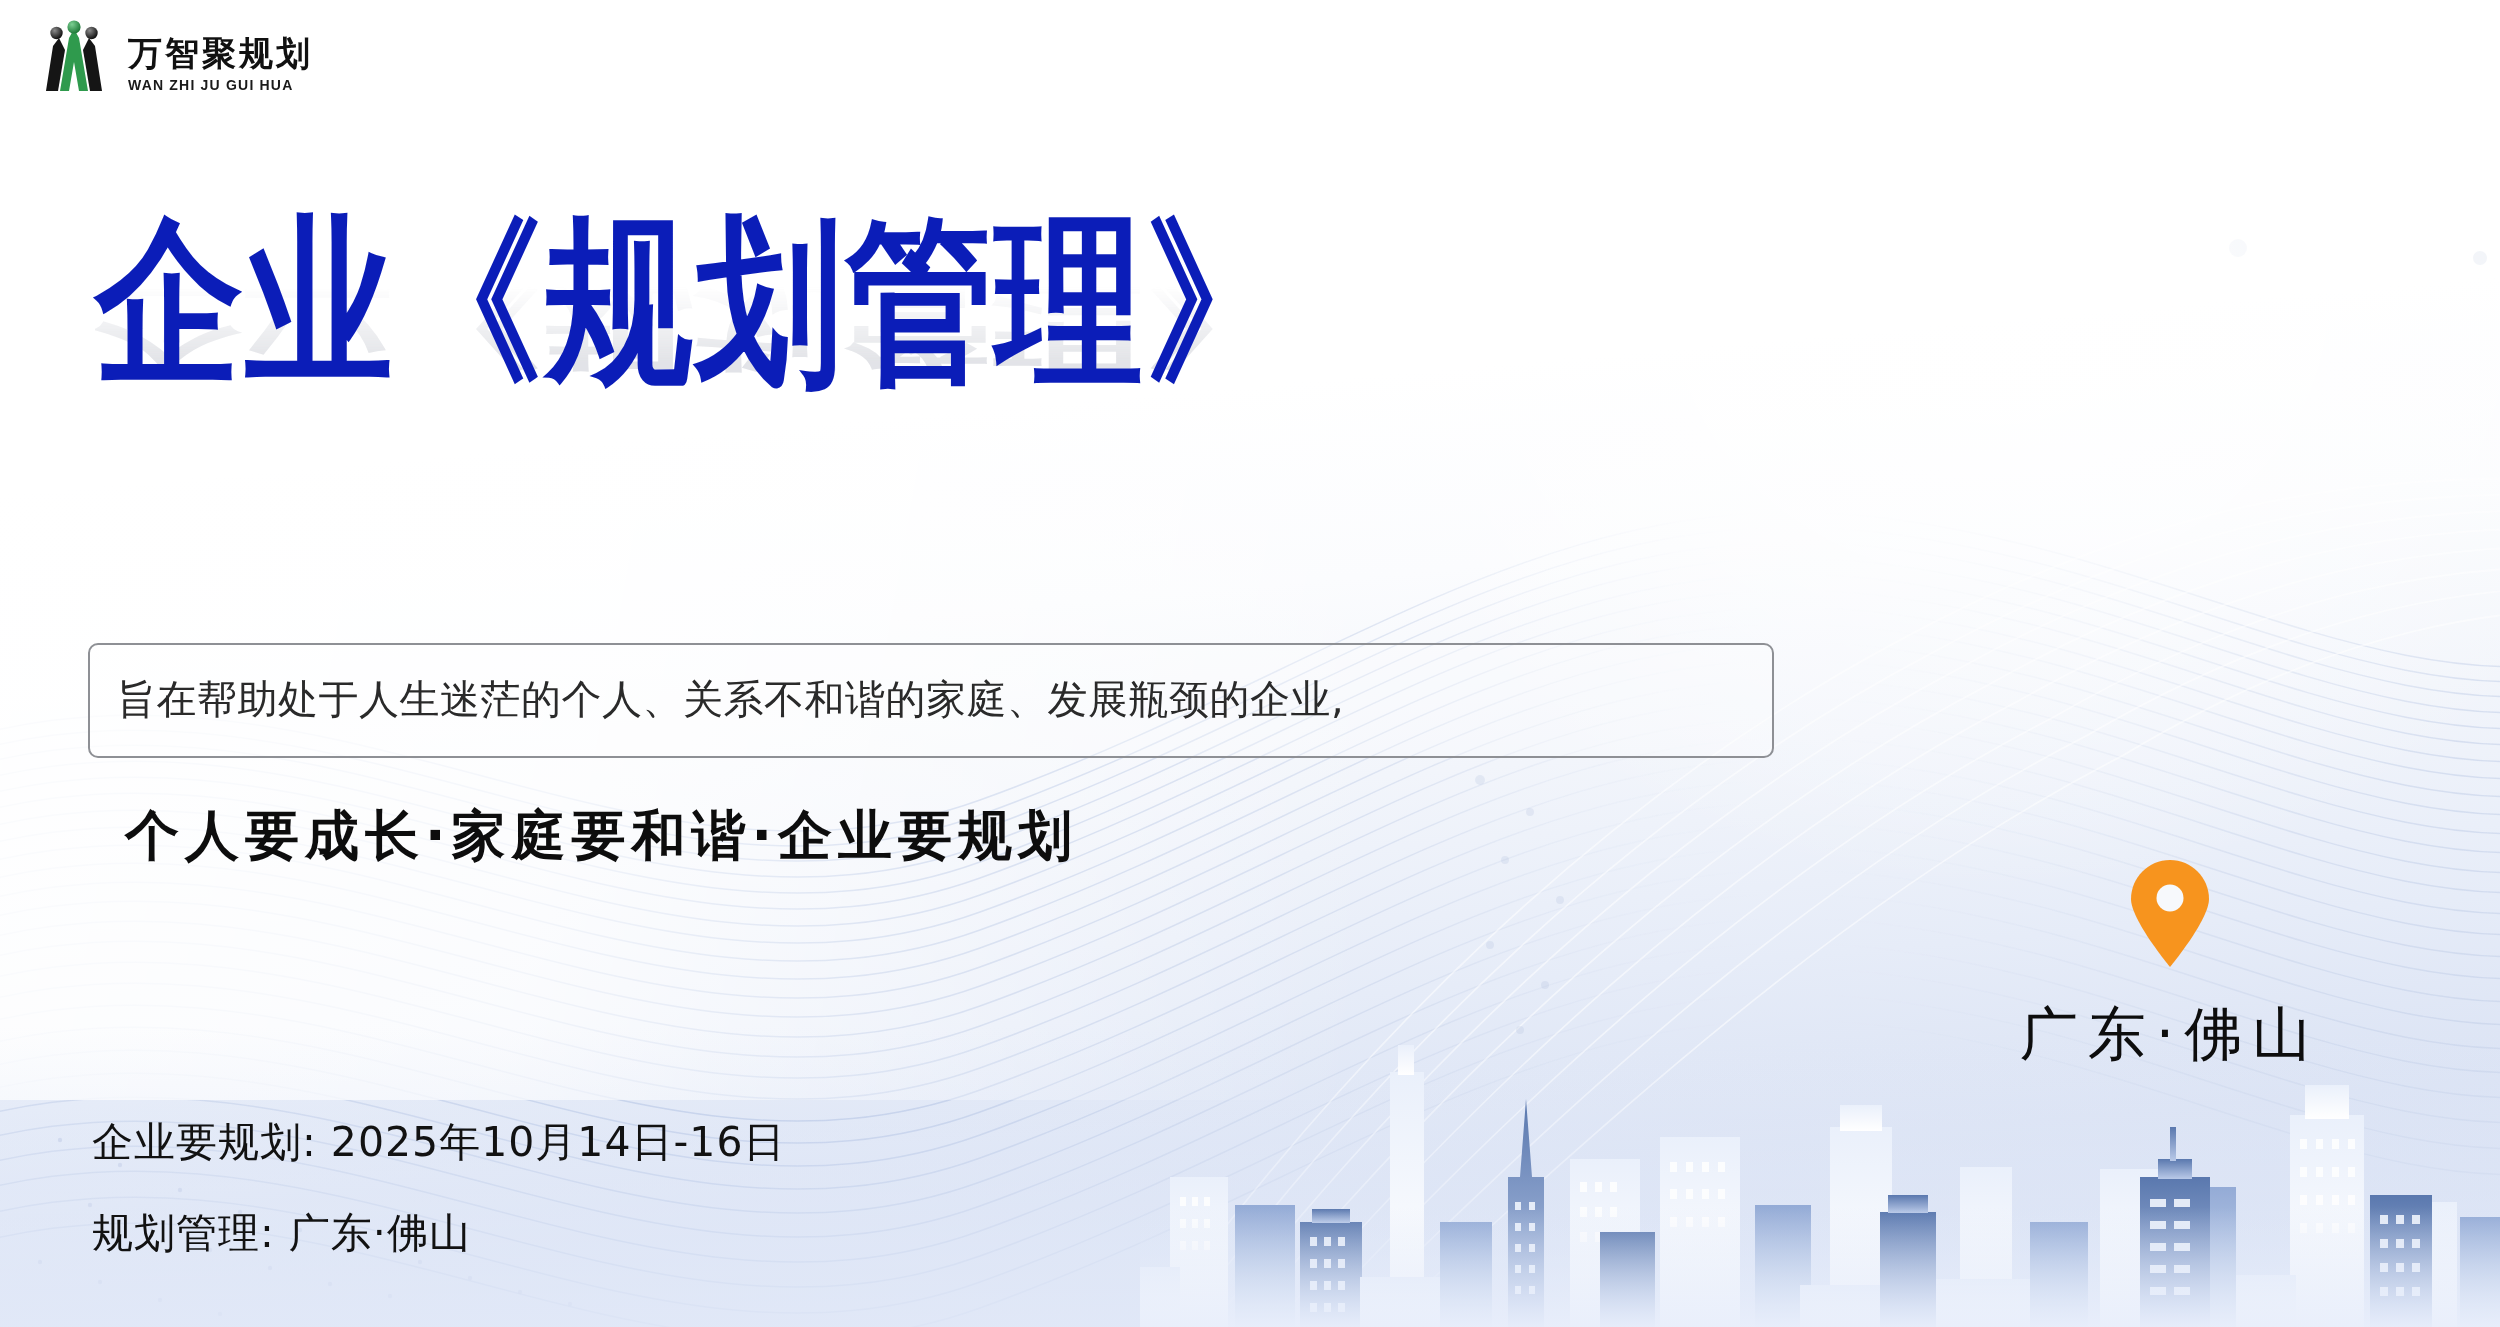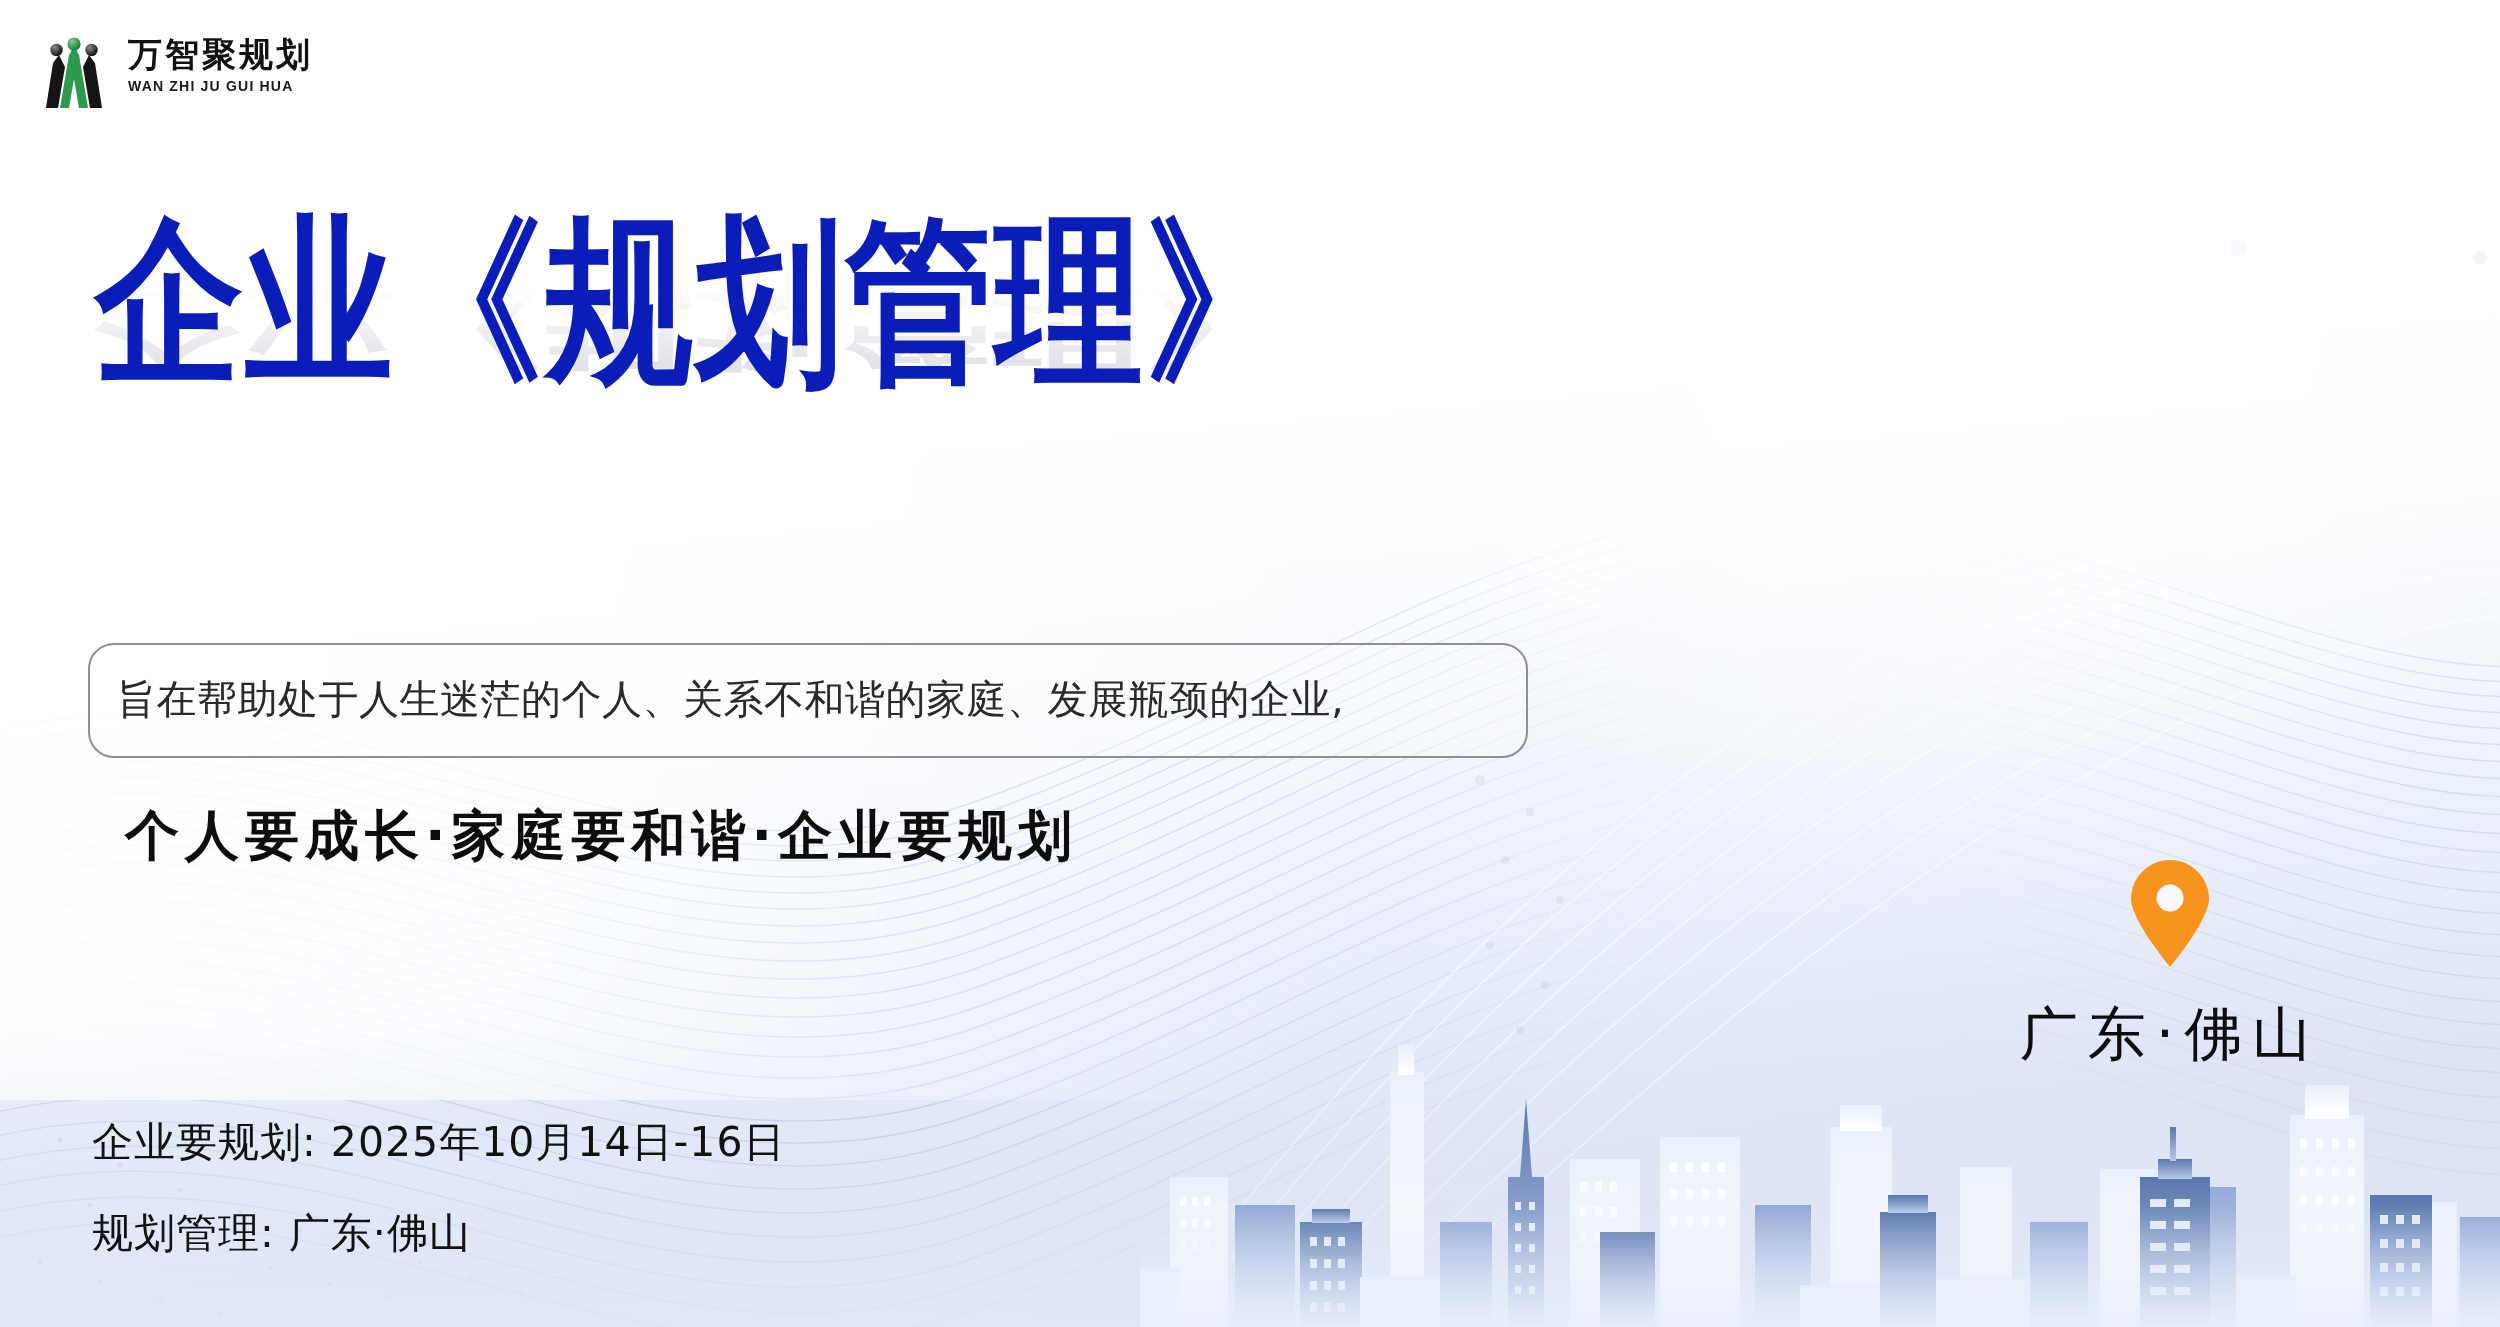--- a/index.html
+++ b/index.html
@@ -28,21 +28,21 @@
   .left-fade{
     position:absolute;left:0;top:0;width:1350px;height:1100px;
     background:linear-gradient(100deg, rgba(255,255,255,.93) 0%, rgba(255,255,255,.78) 45%, rgba(255,255,255,0) 100%);
   }
   .bottom-haze{
     position:absolute;left:0;bottom:0;width:2500px;height:300px;
     background:linear-gradient(to top, rgba(226,233,248,.85) 0%, rgba(226,233,248,0) 100%);
   }
 
   
-  .logo{position:absolute;left:34px;top:20px;display:flex;align-items:flex-start;gap:14px;margin-top:17px;}
+  .logo{position:absolute;left:34px;top:20px;display:flex;align-items:flex-end;gap:14px;}
   .logo-mark{width:80px;height:72px;display:block;}
   .logo-text{display:flex;flex-direction:column;line-height:1;}
   .logo-cn{
     font-family:"DejaVu Serif","Liberation Serif",serif;
     font-size:34px;font-weight:700;color:#111;letter-spacing:3px;
   }
   .logo-en{
     font-size:14px;font-weight:700;color:#1a1a1a;letter-spacing:1.2px;margin-top:8px;
   }
 
@@ -60,22 +60,22 @@
     font-size:148px;font-weight:700;letter-spacing:2px;line-height:1.08;
     white-space:nowrap;color:#b9bcc6;
     transform:scaleY(-0.62);transform-origin:left top;
     -webkit-mask-image:linear-gradient(to top, rgba(0,0,0,0) 8%, rgba(0,0,0,.55) 85%);
     mask-image:linear-gradient(to top, rgba(0,0,0,0) 8%, rgba(0,0,0,.55) 85%);
     opacity:.75;
   }
 
   
   .desc-box{
-    position:absolute;left:88px;top:643px;width:1440px;
-    border:2px solid #8e9095;border-radius:26px;
+    position:absolute;left:88px;top:643px;width:1686px;
+    border:2px solid #8e9095;border-radius:10px;
     padding:22px 26px 24px 26px;
     box-sizing:border-box;
     background:rgba(255,255,255,.28);
   }
   .desc-line{
     font-family:"DejaVu Sans","Liberation Sans",sans-serif;
     font-size:40px;color:#2a2a2a;line-height:1.62;letter-spacing:.5px;white-space:nowrap;
   }
 
   

